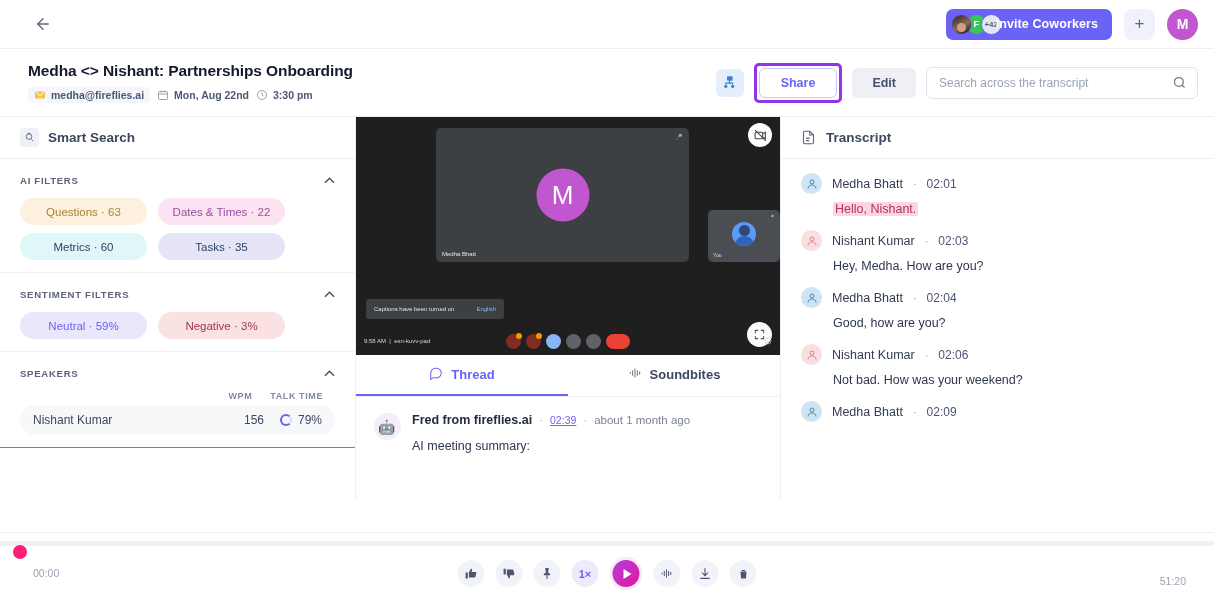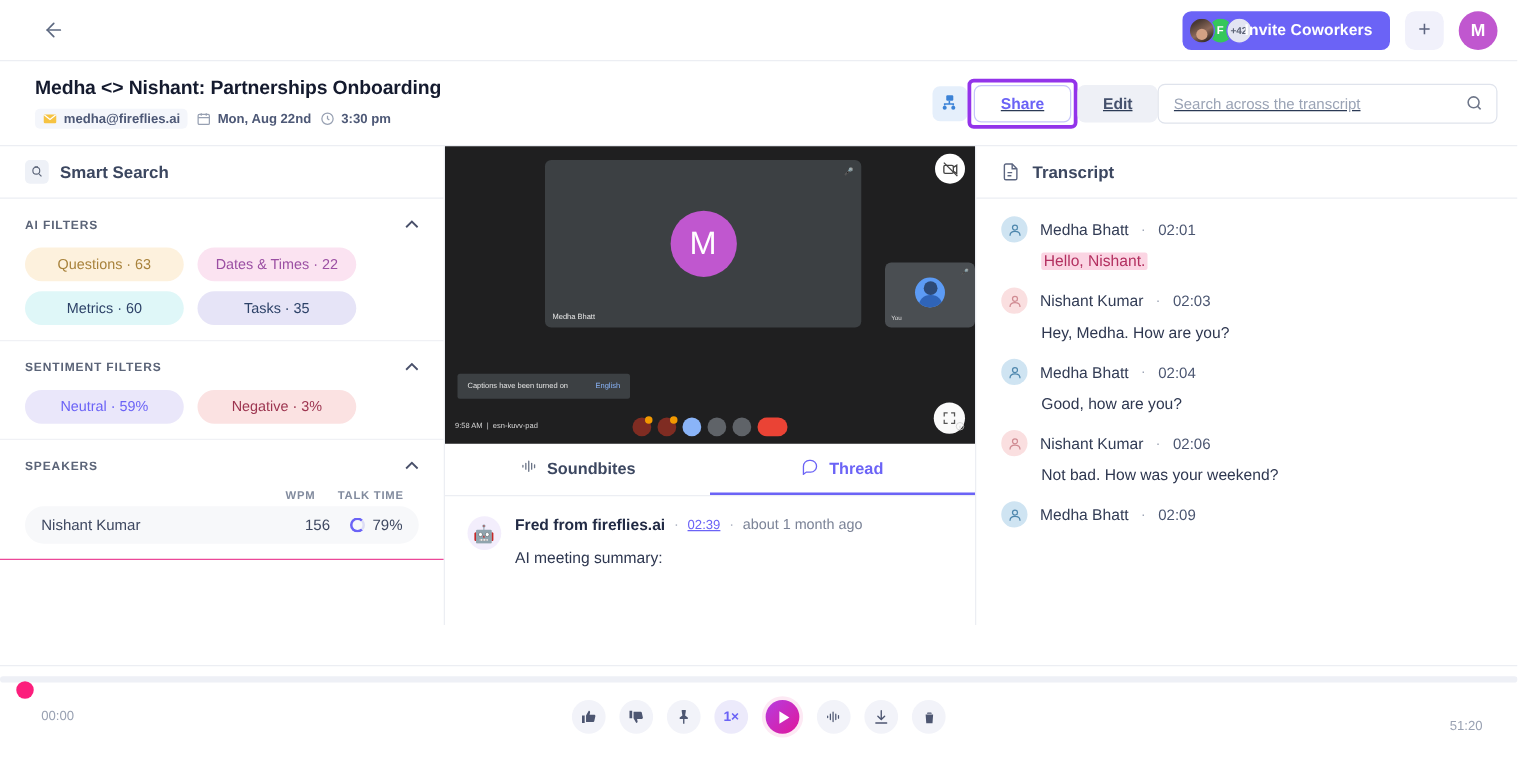--- a/index.html
+++ b/index.html
@@ -66,21 +66,21 @@
   .meeting-title { font-size: 15.5px; font-weight: bold; color: #141a2e; letter-spacing: -.1px; }
   .meta-row { display: flex; align-items: center; gap: 7px; }
   .meta-pill {
     display: flex; align-items: center; gap: 5px; background: #f4f6fb;
     border-radius: 4px; padding: 2px 6px; font-size: 10.5px; font-weight: bold; color: #4d5876;
   }
   .meta-pill.plain { background: transparent; padding: 2px 0; }
   .mini-icon { width: 12px; height: 12px; display: block; }
 
   
-  .title-tools { margin-left: auto; display: flex; align-items: center; gap: 0; text-decoration: underline; }
+  .title-tools { margin-left: auto; display: flex; align-items: center; gap: 10px; }
   .share-ico-btn {
     width: 28px; height: 28px; border-radius: 6px; background: #e5effb;
     display: flex; align-items: center; justify-content: center; cursor: pointer;
   }
   .highlight-box {
     border: 3px solid #9333ea; border-radius: 5px; padding: 2px;
     display: flex; align-items: center; justify-content: center;
   }
   .btn-share {
     border: 1px solid #c7c5fb; border-radius: 6px; background: #fff;
@@ -479,31 +479,31 @@
           <div class="vright">
             <svg width="8" height="8" viewBox="0 0 24 24" fill="none" stroke="#cfcfcf" stroke-width="2">
                 <circle cx="12" cy="12" r="9"></circle>
                 <path d="M12 11v6M12 7.5v.01"></path>
               </svg>
           </div>
         </div>
       </div>
 
       <div class="tabs" id="tabs">
+          <div class="tab active">
+            <span><svg width="14" height="14" viewBox="0 0 24 24" fill="none" stroke="currentColor" stroke-width="1.8">
+                <path d="M21 12a8 8 0 0 1-8 8H7l-4 3V12a8 8 0 0 1 8-8h2a8 8 0 0 1 8 8z"></path>
+              </svg></span>
+            <span>Thread</span>
+          </div>
           <div class="tab">
             <span><svg width="14" height="14" viewBox="0 0 24 24" stroke="#6b7487" stroke-width="1.8" stroke-linecap="round">
                 <path d="M4 11v2M8 8v8M12 5v14M16 8v8M20 10v4"></path>
               </svg></span>
             <span>Soundbites</span>
-          </div>
-          <div class="tab active">
-            <span><svg width="14" height="14" viewBox="0 0 24 24" fill="none" stroke="currentColor" stroke-width="1.8">
-                <path d="M21 12a8 8 0 0 1-8 8H7l-4 3V12a8 8 0 0 1 8-8h2a8 8 0 0 1 8 8z"></path>
-              </svg></span>
-            <span>Thread</span>
           </div>
         </div>
 
       <div class="thread-body">
         <div class="post">
           <div class="bot-av">🤖</div>
           <div style="flex:1">
             <div class="post-meta">
               <span class="post-author">Fred from fireflies.ai</span>
               <span class="post-dot">·</span>

